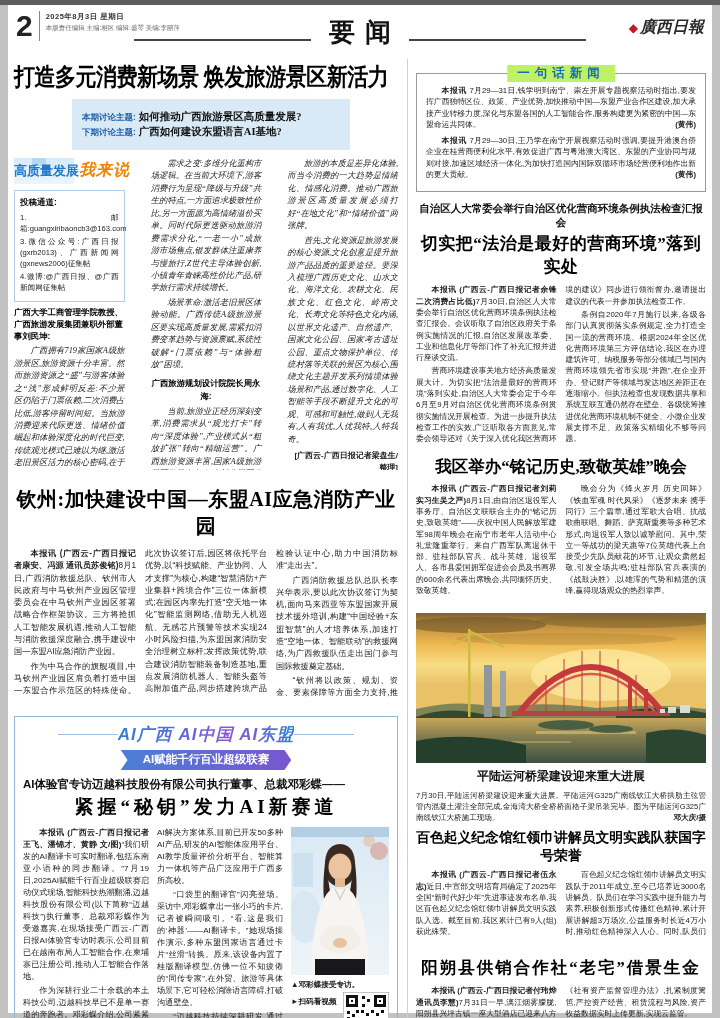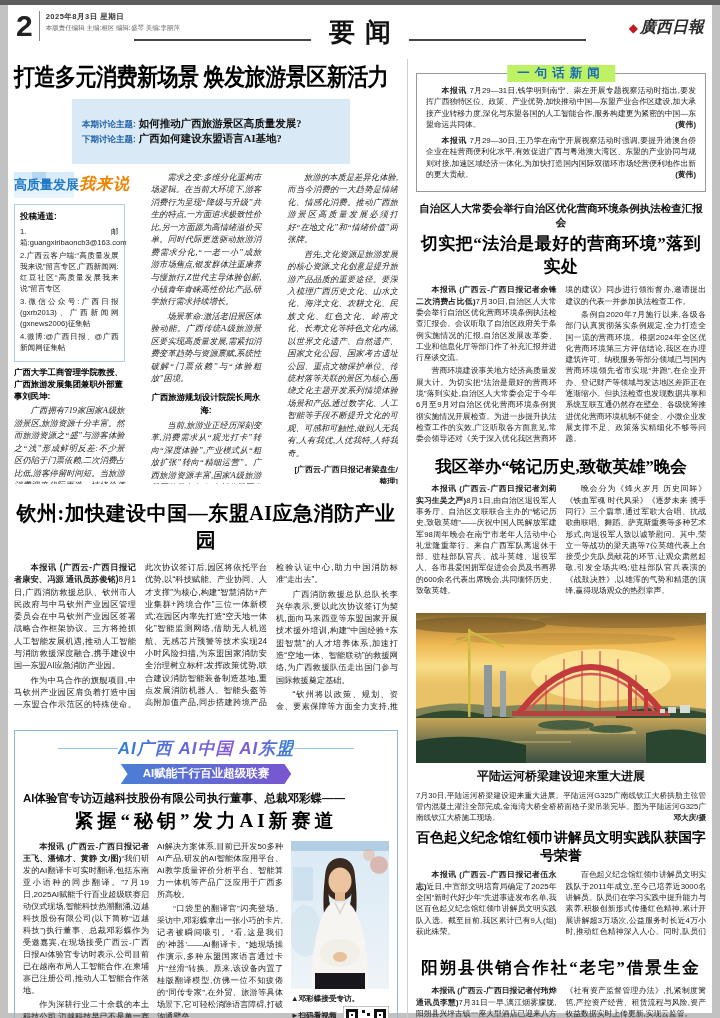--- a/index.html
+++ b/index.html
@@ -19,21 +19,21 @@
   .sect-title{font-family:"Liberation Serif",serif;font-size:26px;font-weight:900;color:#111;letter-spacing:10px;padding-left:10px}
   .masthead{position:absolute;right:2px;top:8px;display:flex;align-items:center;gap:2px}
   .diamond{color:#c01a22;font-size:12px}
   .mast-txt{font-family:"Liberation Serif",serif;font-style:italic;font-weight:900;font-size:16px;color:#2a2a2a}
   
   .main{display:flex;gap:9px;margin-top:8px}
   .col-left{width:384px}
   .col-right{flex:1;border-left:1px solid #cfcfcf;padding-left:8px;min-width:0}
   
   .lead-h1{font-size:21px;font-weight:900;color:#000;letter-spacing:-.5px;transform:scaleY(1.15);transform-origin:top left;margin:2px 0 10px;white-space:nowrap}
-  .topic-box{width:278px;margin:0 auto 8px 58px;background:#d9eaf6;padding:17px 10px}
+  .topic-box{width:278px;margin:0 auto 8px 58px;background:#d9eaf6;padding:10px 10px}
   .topic-line{font-family:"Liberation Serif",serif;font-size:10.5px;font-weight:bold;color:#111;margin:1px 0}
   .topic-line b{font-size:8.5px;color:#1f5fa8;font-family:"Liberation Sans",sans-serif;margin-right:3px}
   .disc{display:flex;gap:26px;height:312px;overflow:hidden}
   .disc-col{flex:1;min-width:0;font-family:"Liberation Serif",serif;font-style:italic;font-size:8.3px;line-height:1.5;color:#222}
   .disc-col .para{margin-bottom:2px}
   .voice-banner{position:relative;height:26px;margin-bottom:6px;white-space:nowrap}
   .voice-bg{position:absolute;left:0;top:-4px;width:60px;height:30px;background:linear-gradient(180deg,#cfe6f7 0%,#e9f4fb 100%);opacity:.9}
   .voice-bg2{position:absolute;left:18px;top:-6px;width:14px;height:14px;background:#b5d8f0}
   .voice-p1{position:relative;color:#1f78c8;font-weight:900;font-size:13px;font-style:normal}
   .voice-p2{position:relative;color:#f08300;font-weight:900;font-size:16px;font-style:italic;letter-spacing:1px}
@@ -135,21 +135,20 @@
           <div class="disc-col">
             <div class="voice-banner">
               <div class="voice-bg"></div>
               <div class="voice-bg2"></div>
               <span class="voice-p1">高质量发展</span><span class="voice-p2">我来说</span>
             </div>
             <div class="sub-box">
               <div class="sub-title">投稿通道:</div>
               <div>
                   <p class="para sub-item">1.邮箱:guangxiribaoncb3@163.com</p>
-                  <p class="para sub-item">2.广西云客户端:“高质量发展我来说”留言专区,广西新闻网:红豆社区“高质量发展我来说”留言专区</p>
                   <p class="para sub-item">3.微信公众号:广西日报(gxrb2013)、广西新闻网(gxnews2006)征集帖</p>
                   <p class="para sub-item">4.微博:@广西日报、@广西新闻网征集帖</p>
                 </div>
             </div>
             <div class="speaker">广西大学工商管理学院教授、广西旅游发展集团兼职外部董事刘民坤:</div>
             <div>
                 <p class="para">广西拥有719家国家A级旅游景区,旅游资源十分丰富。然而旅游资源之“盛”与游客体验之“浅”形成鲜明反差:不少景区仍陷于门票依赖,二次消费占比低,游客停留时间短。当旅游消费迎来代际更迭、情绪价值崛起和体验深度化的时代巨变,传统观光模式已难以为继,激活老旧景区活力的核心密码,在于实现市场需求嬗变与产品供给升级的精准共振。</p>
               </div>
           </div>
           <div class="disc-col">

